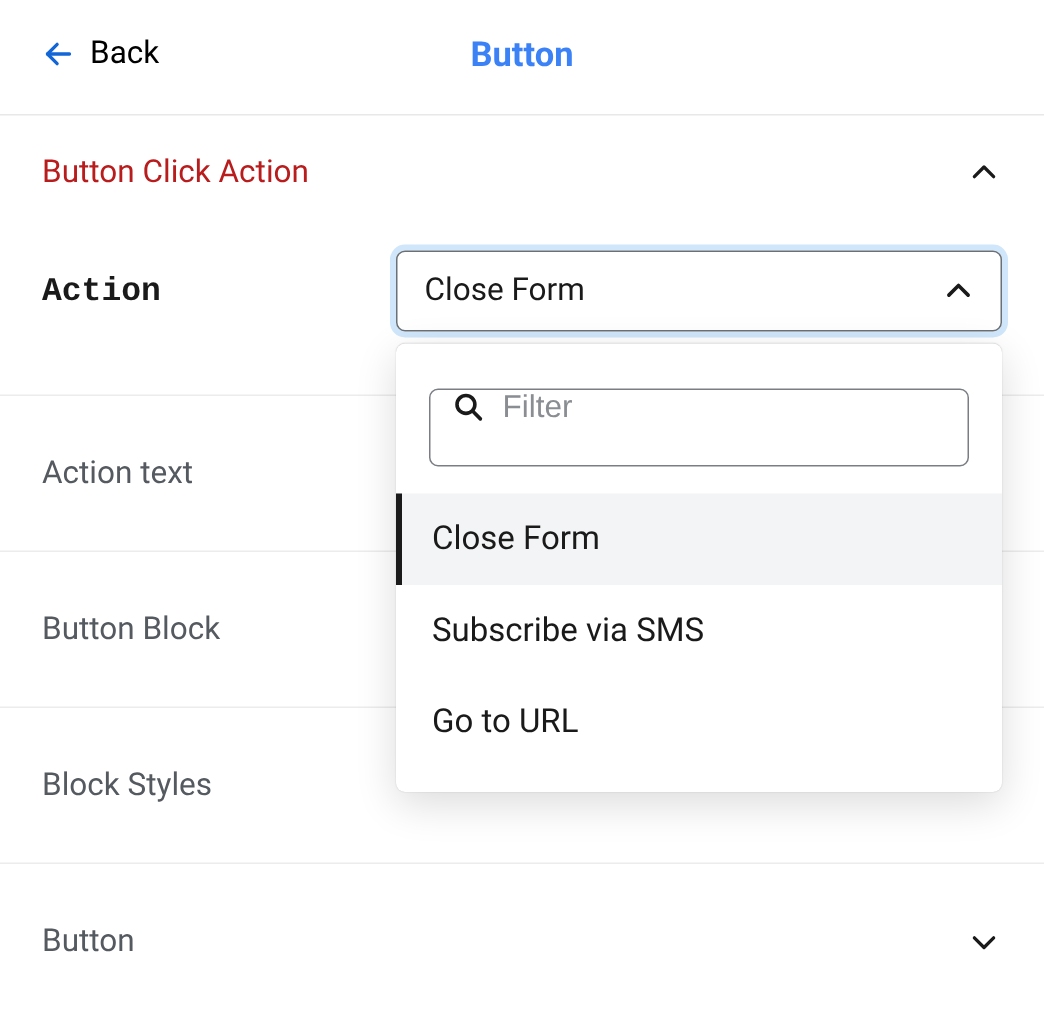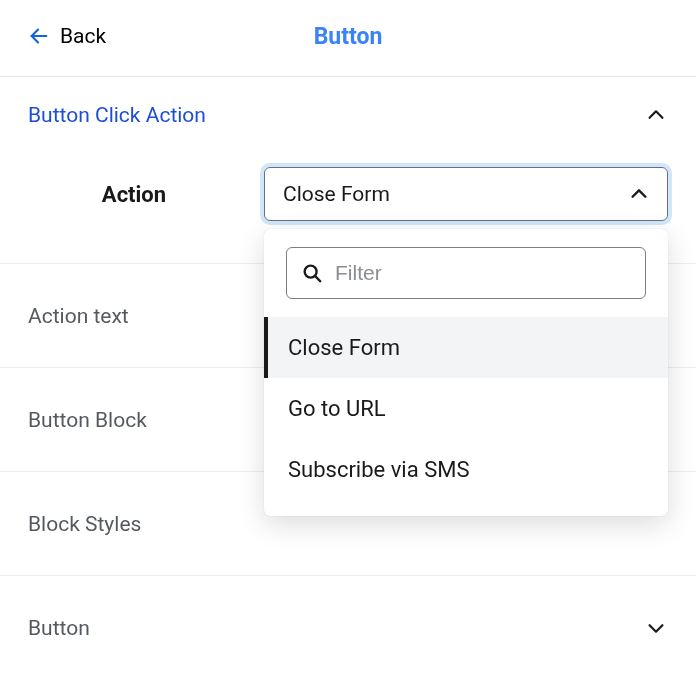--- a/index.html
+++ b/index.html
@@ -36,43 +36,44 @@
     }
     .divider-top {
       border-top: 1px solid #e8e8e8;
     }
     .section-header {
       display: flex;
       align-items: center;
       justify-content: space-between;
       padding: 26px 28px 0 28px;
       font-size: 21px;
-      color: #1d4ed8;
+      color: #b91c1c;
       cursor: pointer;
     }
     .chevron-wrap {
       width: 24px;
       height: 24px;
       display: flex;
       align-items: center;
       justify-content: center;
     }
     .action-row {
       display: flex;
       align-items: center;
       padding: 40px 28px 42px 28px;
       gap: 24px;
     }
     .action-label {
       flex: 0 0 auto;
       width: 212px;
-      text-align: center;
+      text-align: left;
       font-size: 22px;
       font-weight: 700;
       color: #1a1a1a;
+      font-family: Liberation Mono, monospace;
     }
     .select-wrap {
       position: relative;
       flex: 1;
     }
     .select-control {
       display: flex;
       align-items: center;
       justify-content: space-between;
       height: 54px;
@@ -94,26 +95,27 @@
       box-shadow: 0 8px 28px rgba(0,0,0,0.14), 0 0 1px rgba(0,0,0,0.2);
       padding: 18px 0 16px 0;
       z-index: 10;
     }
     .filter-wrap {
       padding: 0 22px 18px 22px;
     }
     .filter-input {
       position: relative;
       display: flex;
-      align-items: center;
+      align-items: flex-start;
       height: 52px;
       border: 1px solid #7a7e84;
       border-radius: 6px;
       padding: 0 14px;
       gap: 12px;
+      margin-top: 12px;
     }
     .filter-input input {
       border: none;
       outline: none;
       font-size: 21px;
       flex: 1;
       color: #1a1a1a;
     }
     .filter-input input::placeholder {
       color: #8a8e93;
@@ -202,24 +204,24 @@
             </svg>
           </span>
           <input type="text" placeholder="Filter" style="">
         </div>
       </div>
       <div class="options-list">
         <div class="option selected">
           <span>Close Form</span>
         </div>
         <div class="option">
+          <span>Subscribe via SMS</span>
+        </div>
+        <div class="option">
           <span>Go to URL</span>
-        </div>
-        <div class="option">
-          <span>Subscribe via SMS</span>
         </div>
       </div>
     </div>
   </div>
 </div>
 
 <div class="row no-chevron">
   <span class="row-label">Action text</span>
   <span class="chevron-wrap">
     <svg width="22" height="22" viewBox="0 0 24 24" fill="none" stroke="#1a1a1a" stroke-width="2.4" stroke-linecap="round" stroke-linejoin="round">

